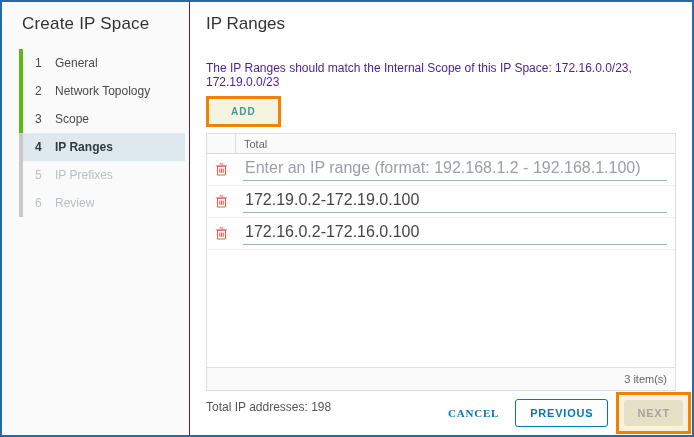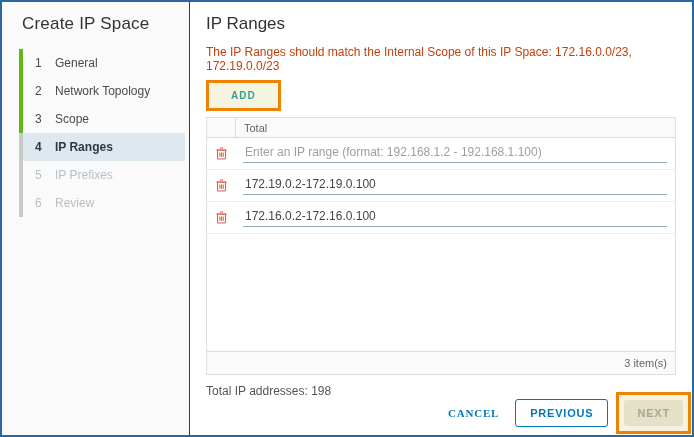--- a/index.html
+++ b/index.html
@@ -43,21 +43,21 @@
     font-weight:bold; color:#2e3b43;
   }
   .step.disabled { color:#b9bfc4; cursor:default; }
 
   
   .main { flex:1; position:relative; padding:0 16px; background:#fff; }
   .main-title {
     margin-top:12px;
     font-size:17px; font-weight:400; color:#333;
   }
-  .desc { margin-top:11px; font-size:12px; color:#c2410c; }
+  .desc { margin-top:27px; font-size:12px; color:#4c1d95; }
 
   .add-annotation {
     display:inline-block;
     margin-top:7px;
     border:3px solid #ef8200;
     background:#f5f4e0;
   }
   .add-btn {
     display:block;
     border:none; background:transparent;
@@ -93,21 +93,21 @@
   .trash-btn {
     width:28px; flex:0 0 28px;
     background:none; border:none; cursor:pointer;
     display:flex; align-items:center; justify-content:center;
   }
   .range-input {
     flex:1;
     border:none; border-bottom:1px solid #9db0ba;
     background:transparent;
     font-family:"Liberation Sans", sans-serif;
-    font-size:12px; color:#454545;
+    font-size:16px; color:#454545;
     padding:1px 2px 3px 2px;
     margin-left:8px;
     outline:none;
   }
   .range-input::placeholder { color:#9aa0a5; }
   .t-filler { height:118px; border-bottom:1px solid #dedede; }
   .t-footer {
     height:22px;
     background:#fafafa;
     display:flex; align-items:center; justify-content:flex-end;

